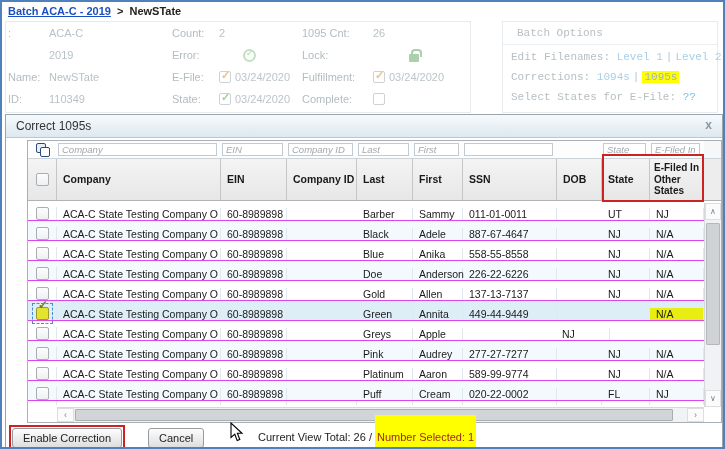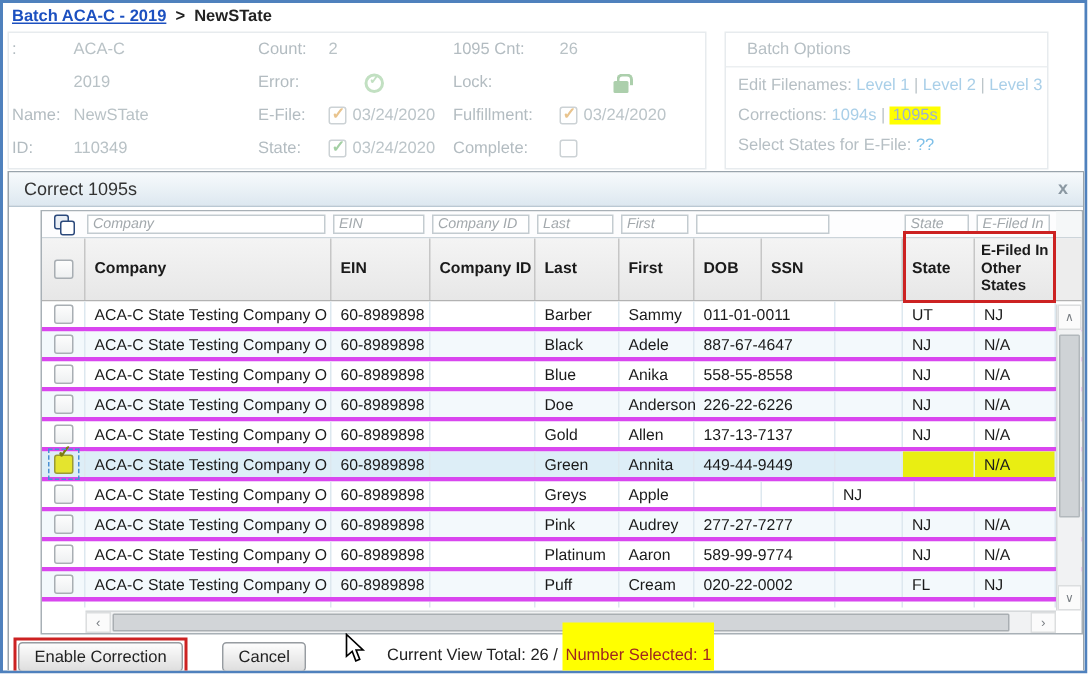--- a/index.html
+++ b/index.html
@@ -7,21 +7,21 @@
   .window { position:relative; width:725px; height:449px; border:2px solid #4f81bd; background:#ffffff; overflow:hidden; }
 
   
   .topbar { position:absolute; left:6px; top:3px; font-size:11px; white-space:nowrap; }
   .crumb-link { color:#1c50c0; font-weight:bold; text-decoration:underline; cursor:pointer; }
   .crumb-sep { color:#222; font-weight:bold; margin:0 3px; }
   .crumb-cur { color:#222; font-weight:bold; }
 
   .panel { position:absolute; top:19px; height:92px; border:1px solid #e7ebee; background:#fff; }
   .left-panel { left:3px; width:466px; }
-  .right-panel { left:481px; width:216px; }
+  .right-panel { left:500px; width:216px;font-family:Liberation Mono, monospace; }
   .fcol { position:absolute; top:0; }
   .colA { left:2px; } .colB { left:166px; } .colC { left:296px; }
   .frow { display:flex; align-items:center; height:22px; font-size:11px; white-space:nowrap; }
   .flabel { color:#b3bcc1; margin-right:5px; }
   .colA .flabel { min-width:36px; }
   .colB .flabel { min-width:42px; }
   .colC .flabel { min-width:66px; }
   .fvalue { color:#b9c2c6; }
   .fdate { color:#bcc5c9; margin-left:4px; }
 
@@ -64,21 +64,21 @@
   .pages-icon::before { content:""; position:absolute; left:0; top:0; width:8px; height:8px; border:1.5px solid #2c4a7c; border-radius:2px; background:#e9eef5; }
   .pages-icon::after { content:""; position:absolute; left:4px; top:4px; width:8px; height:8px; border:1.5px solid #2c4a7c; border-radius:2px; background:#fff; }
 
   .header-row { display:flex; height:42px; background:linear-gradient(#f4f4f4,#e7e7e7); border-bottom:1px solid #b2b2b2; }
   .header-row::after { content:""; width:17px; background:#ededed; }
   .hcell { flex:0 0 auto; display:flex; align-items:center; padding-left:6px; font-size:10.5px; font-weight:bold; color:#1a1a1a; border-right:1px solid #c6c6c6; line-height:1.15; }
   .hcell.c0 { justify-content:center; padding-left:0; }
   .hcell.c9 { font-size:10px; padding-left:4px; }
 
   .rows { position:relative; }
-  .row { display:flex; height:20px; background:#fff; border-bottom:3px solid #d946ef; cursor:default; }
+  .row { display:flex; height:20px; background:#fff; border-bottom:1px solid #d946ef; cursor:default;align-items:flex-end; }
   .row:nth-child(even) { background:#f3f9fc; }
   .row.sel { background:#ddeef7; }
   .cell { flex:0 0 auto; display:flex; align-items:center; padding-left:6px; font-size:10.5px; color:#1a1a1a; border-right:1px solid #dde8ef; white-space:nowrap; overflow:visible; }
   .cell.c1 { overflow:hidden; }
   .cell.c0 { justify-content:center; padding-left:0; }
   .cell.hl { background:#e9ee12; }
 
   .cb { display:inline-block; width:13px; height:13px; border:1px solid #a8aeb3; border-radius:2px; background:linear-gradient(#fdfdfd,#eef0f1); position:relative; }
   .cb.checked { background:#e4e42e; border-color:#9a9a34; }
   .cb.checked::after { content:"\2713"; position:absolute; left:1.5px; top:-3px; font-size:12px; font-weight:bold; color:#7c7c12; }
@@ -241,22 +241,22 @@
         </div>
       <div class="header-row">
         <div class="hcell c0">
             <span class="cb"></span>
           </div>
       <div class="hcell c1">Company</div>
           <div class="hcell c2">EIN</div>
           <div class="hcell c3">Company ID</div>
           <div class="hcell c4">Last</div>
           <div class="hcell c5">First</div>
+          <div class="hcell c6">SSN</div>
           <div class="hcell c7">DOB</div>
-          <div class="hcell c6">SSN</div>
           <div class="hcell c8">State</div>
           <div class="hcell c9">E-Filed In Other States</div>
         </div>
       <div class="rows">
           <div class="row">
             <div class="cell c0">
               <span class="cbwrap"><span class="cb"></span></span>
             </div>
             <div class="cell c1">ACA-C State Testing Company O</div>
             <div class="cell c2">60-8989898</div>

